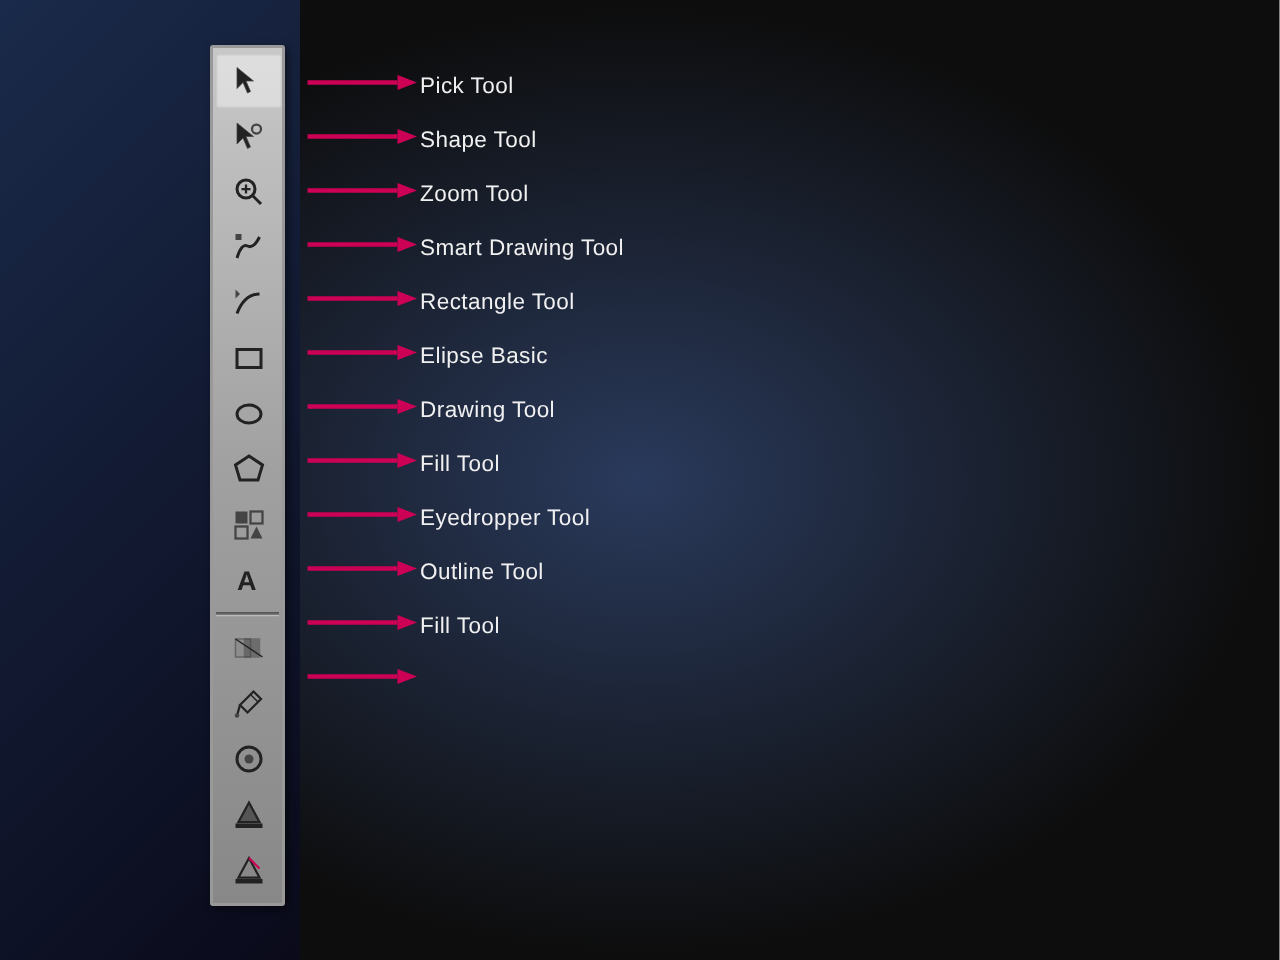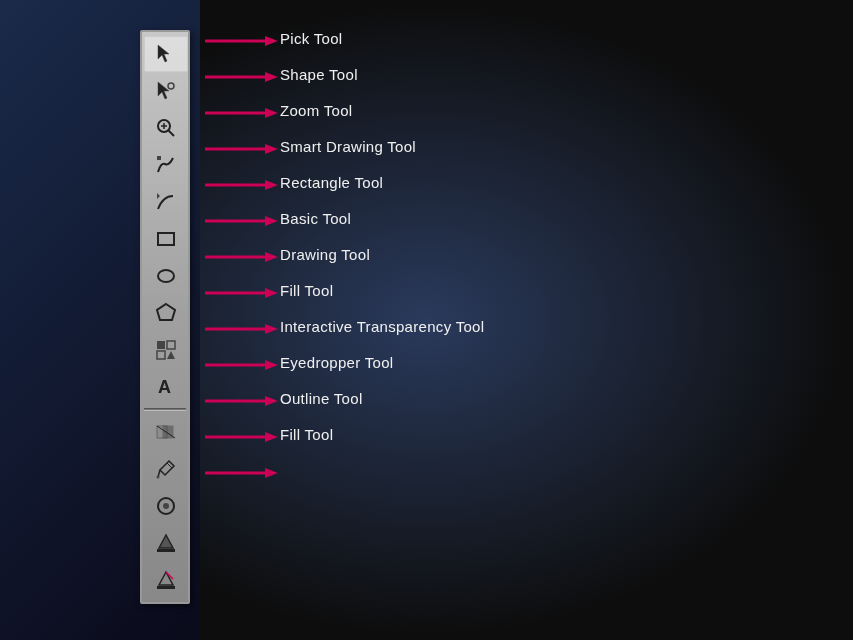--- a/index.html
+++ b/index.html
@@ -80,21 +80,21 @@
     
     .labels-container {
       display: flex;
       flex-direction: column;
       margin-left: 10px;
       gap: 0px;
     }
 
     .tool-row {
       display: flex;
-      align-items: flex-start;
+      align-items: flex-end;
       height: 36px;
       gap: 0;
     }
 
     .arrow-svg {
       width: 80px;
       height: 22px;
       flex-shrink: 0;
     }
 
@@ -304,47 +304,40 @@
         <polygon points="65,6 78,11 65,16" fill="#cc0055"></polygon>
       </svg>
       <span class="tool-label">Rectangle Tool</span>
     </div>
 
     <div class="tool-row">
       <svg class="arrow-svg" viewBox="0 0 80 22">
         <line x1="5" y1="11" x2="65" y2="11" stroke="#cc0055" stroke-width="3"></line>
         <polygon points="65,6 78,11 65,16" fill="#cc0055"></polygon>
       </svg>
-      <span class="tool-label">Basic Tool</span>
+      <span class="tool-label">Elipse Basic</span>
     </div>
 
     <div class="tool-row">
       <svg class="arrow-svg" viewBox="0 0 80 22">
         <line x1="5" y1="11" x2="65" y2="11" stroke="#cc0055" stroke-width="3"></line>
         <polygon points="65,6 78,11 65,16" fill="#cc0055"></polygon>
       </svg>
       <span class="tool-label">Drawing Tool</span>
     </div>
 
 
     <div class="tool-row">
       <svg class="arrow-svg" viewBox="0 0 80 22">
         <line x1="5" y1="11" x2="65" y2="11" stroke="#cc0055" stroke-width="3"></line>
         <polygon points="65,6 78,11 65,16" fill="#cc0055"></polygon>
       </svg>
       <span class="tool-label">Fill Tool</span>
     </div>
 
-    <div class="tool-row">
-      <svg class="arrow-svg" viewBox="0 0 80 22">
-        <line x1="5" y1="11" x2="65" y2="11" stroke="#cc0055" stroke-width="3"></line>
-        <polygon points="65,6 78,11 65,16" fill="#cc0055"></polygon>
-      </svg>
-      <span class="tool-label">Interactive Transparency Tool</span>
-    </div>
 
     <div class="tool-row">
       <svg class="arrow-svg" viewBox="0 0 80 22">
         <line x1="5" y1="11" x2="65" y2="11" stroke="#cc0055" stroke-width="3"></line>
         <polygon points="65,6 78,11 65,16" fill="#cc0055"></polygon>
       </svg>
       <span class="tool-label">Eyedropper Tool</span>
     </div>
 
     <div class="tool-row">

